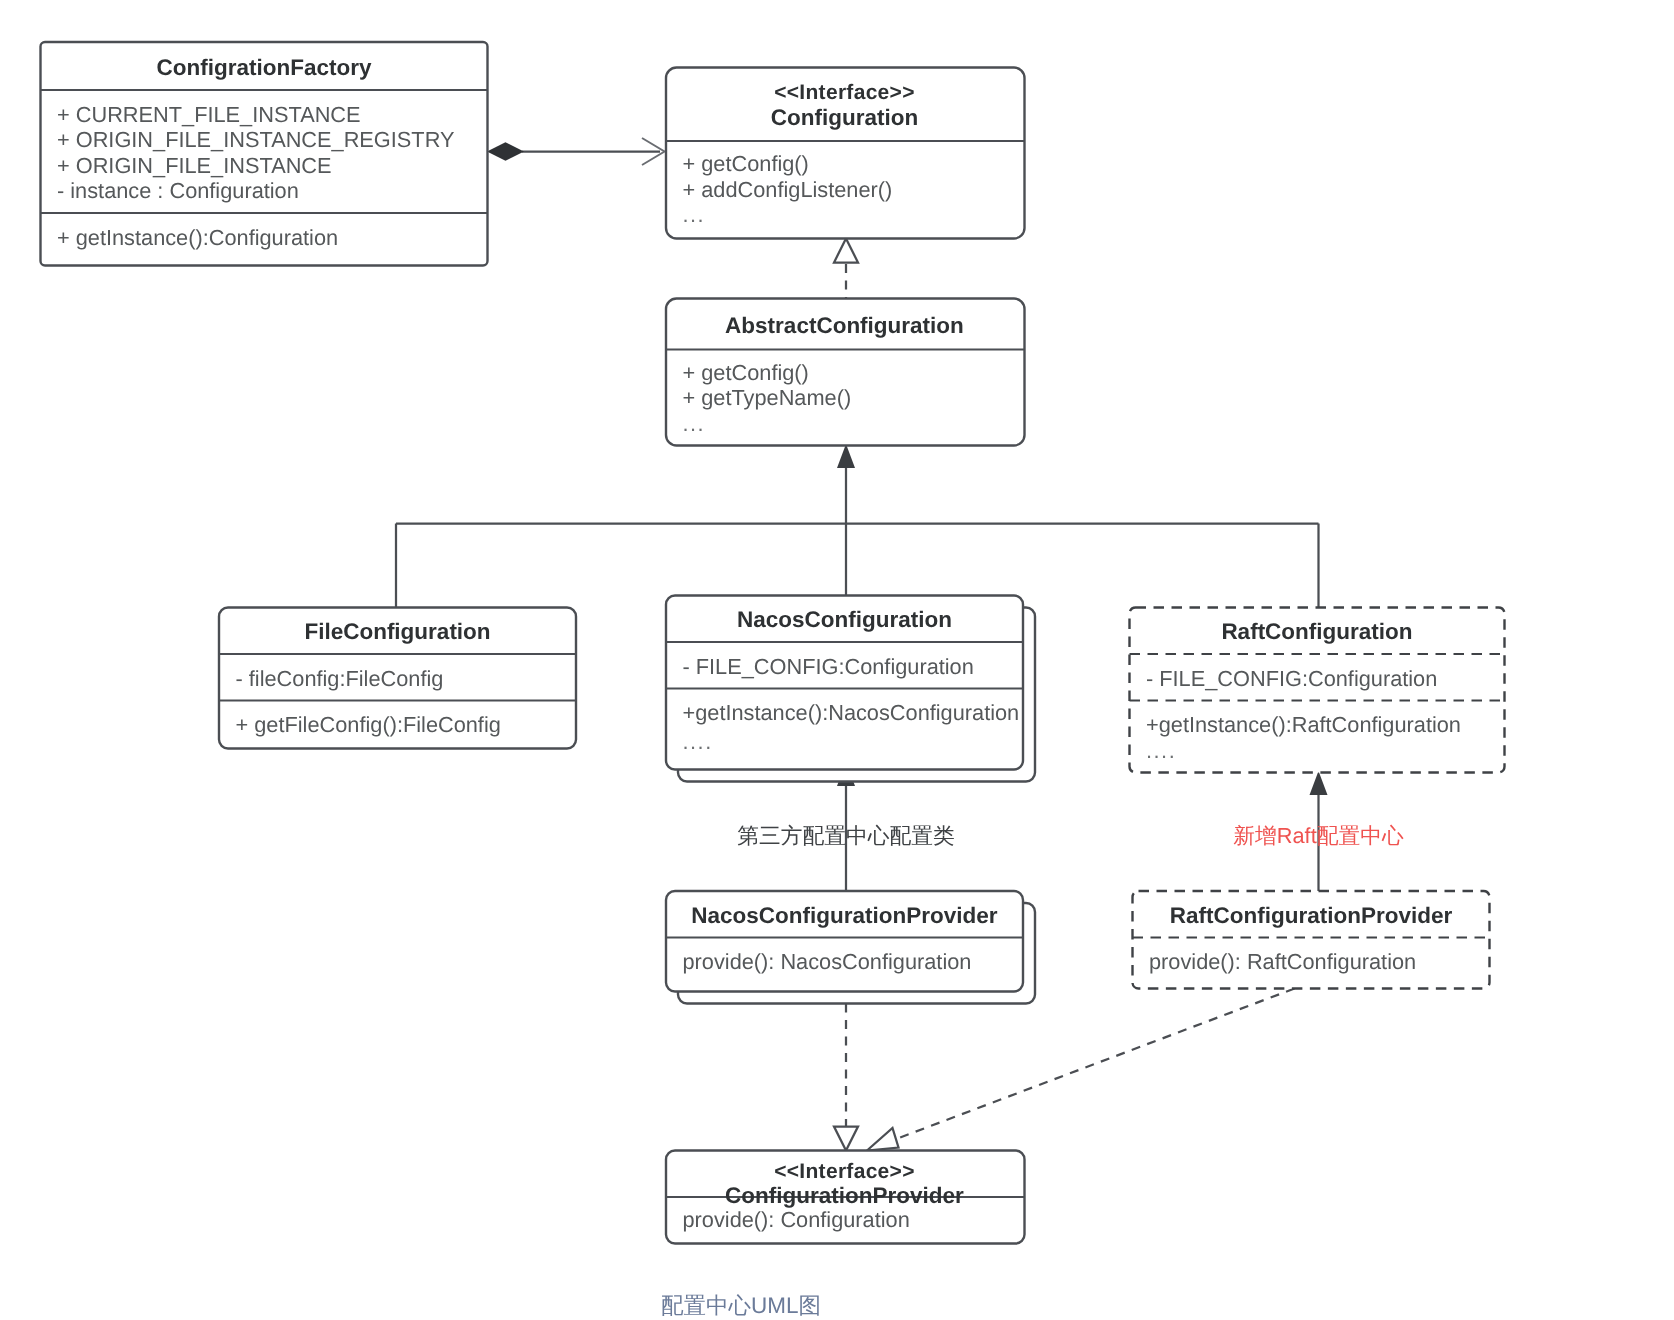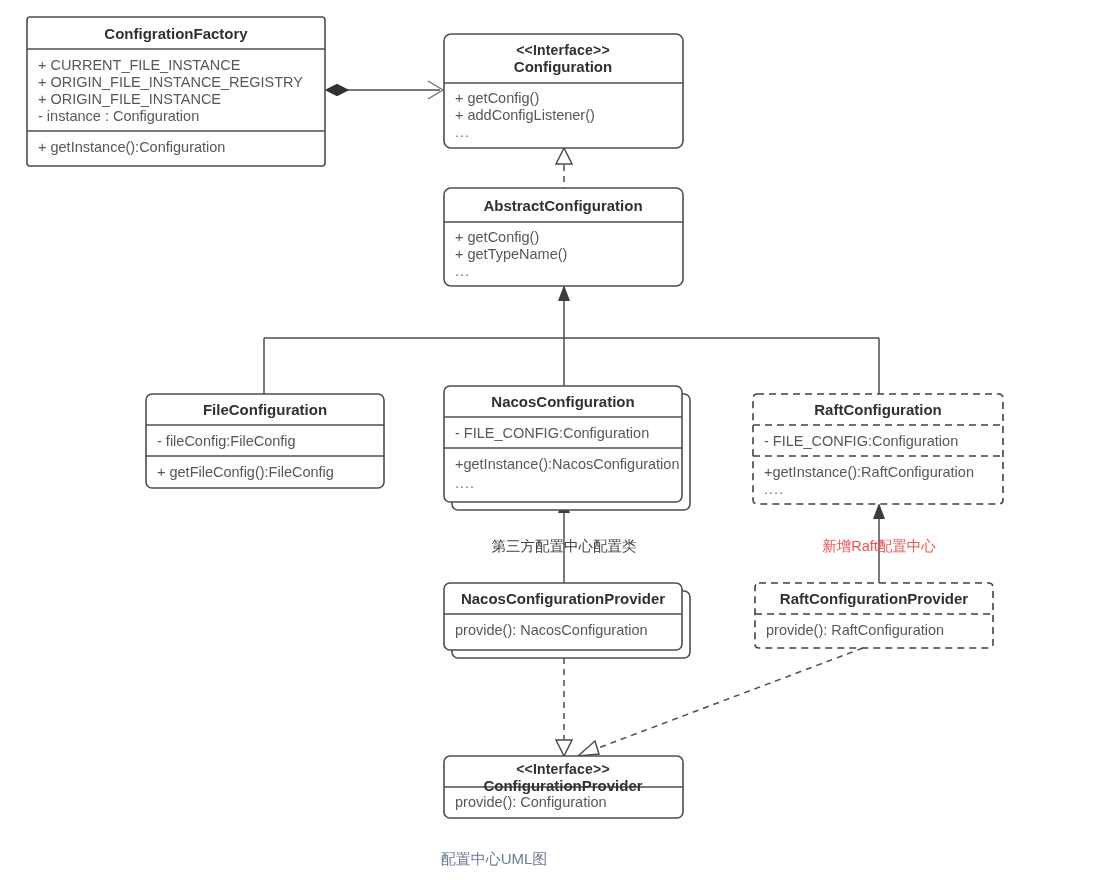--- a/index.html
+++ b/index.html
@@ -10,20 +10,21 @@
   body {
     width: 1116px;
     height: 880px;
     font-family: "Liberation Sans", "DejaVu Sans", sans-serif;
     overflow: hidden;
   }
   #diagram-root {
     position: relative;
     width: 1116px;
     height: 660px;
+    margin-top: 11px;
   }
   svg.uml-canvas {
     position: absolute;
     top: 0;
     left: 0;
     width: 1116px;
     height: 880px;
     display: block;
   }
   .box-fill        { fill: #ffffff; }

